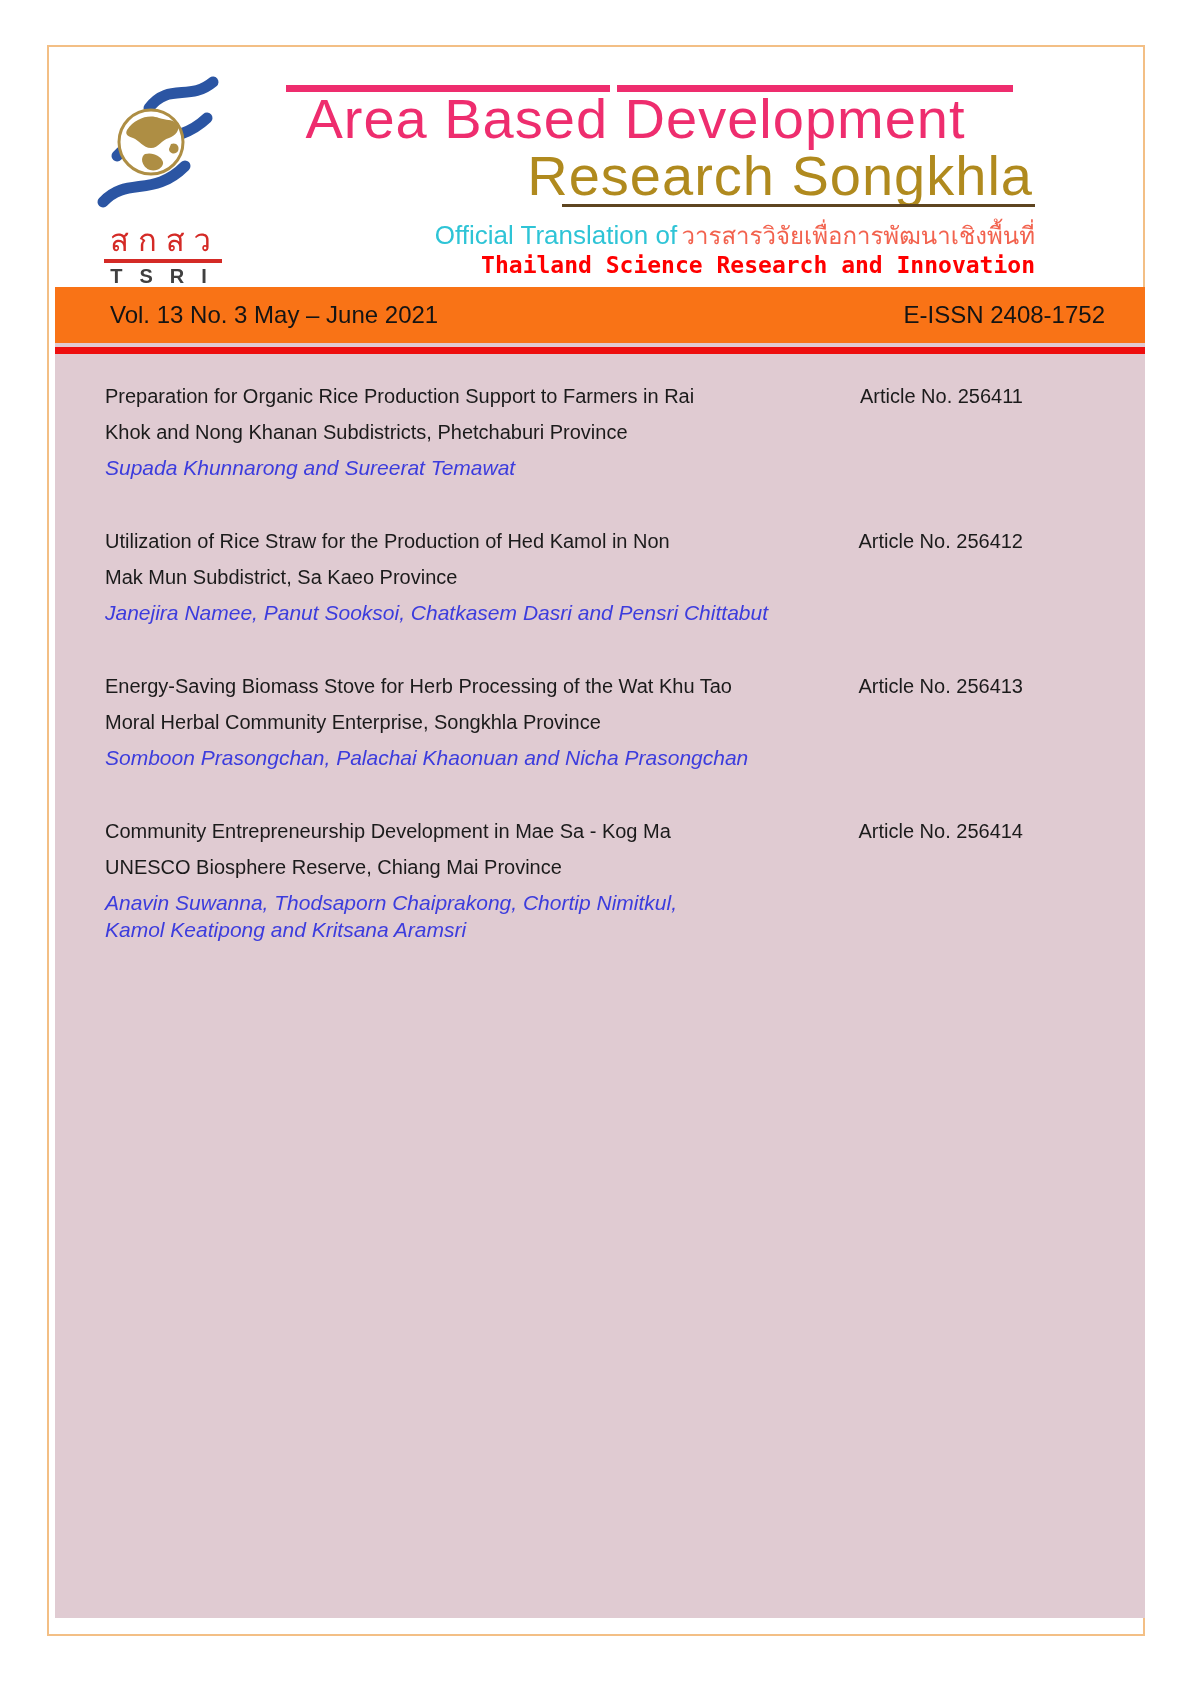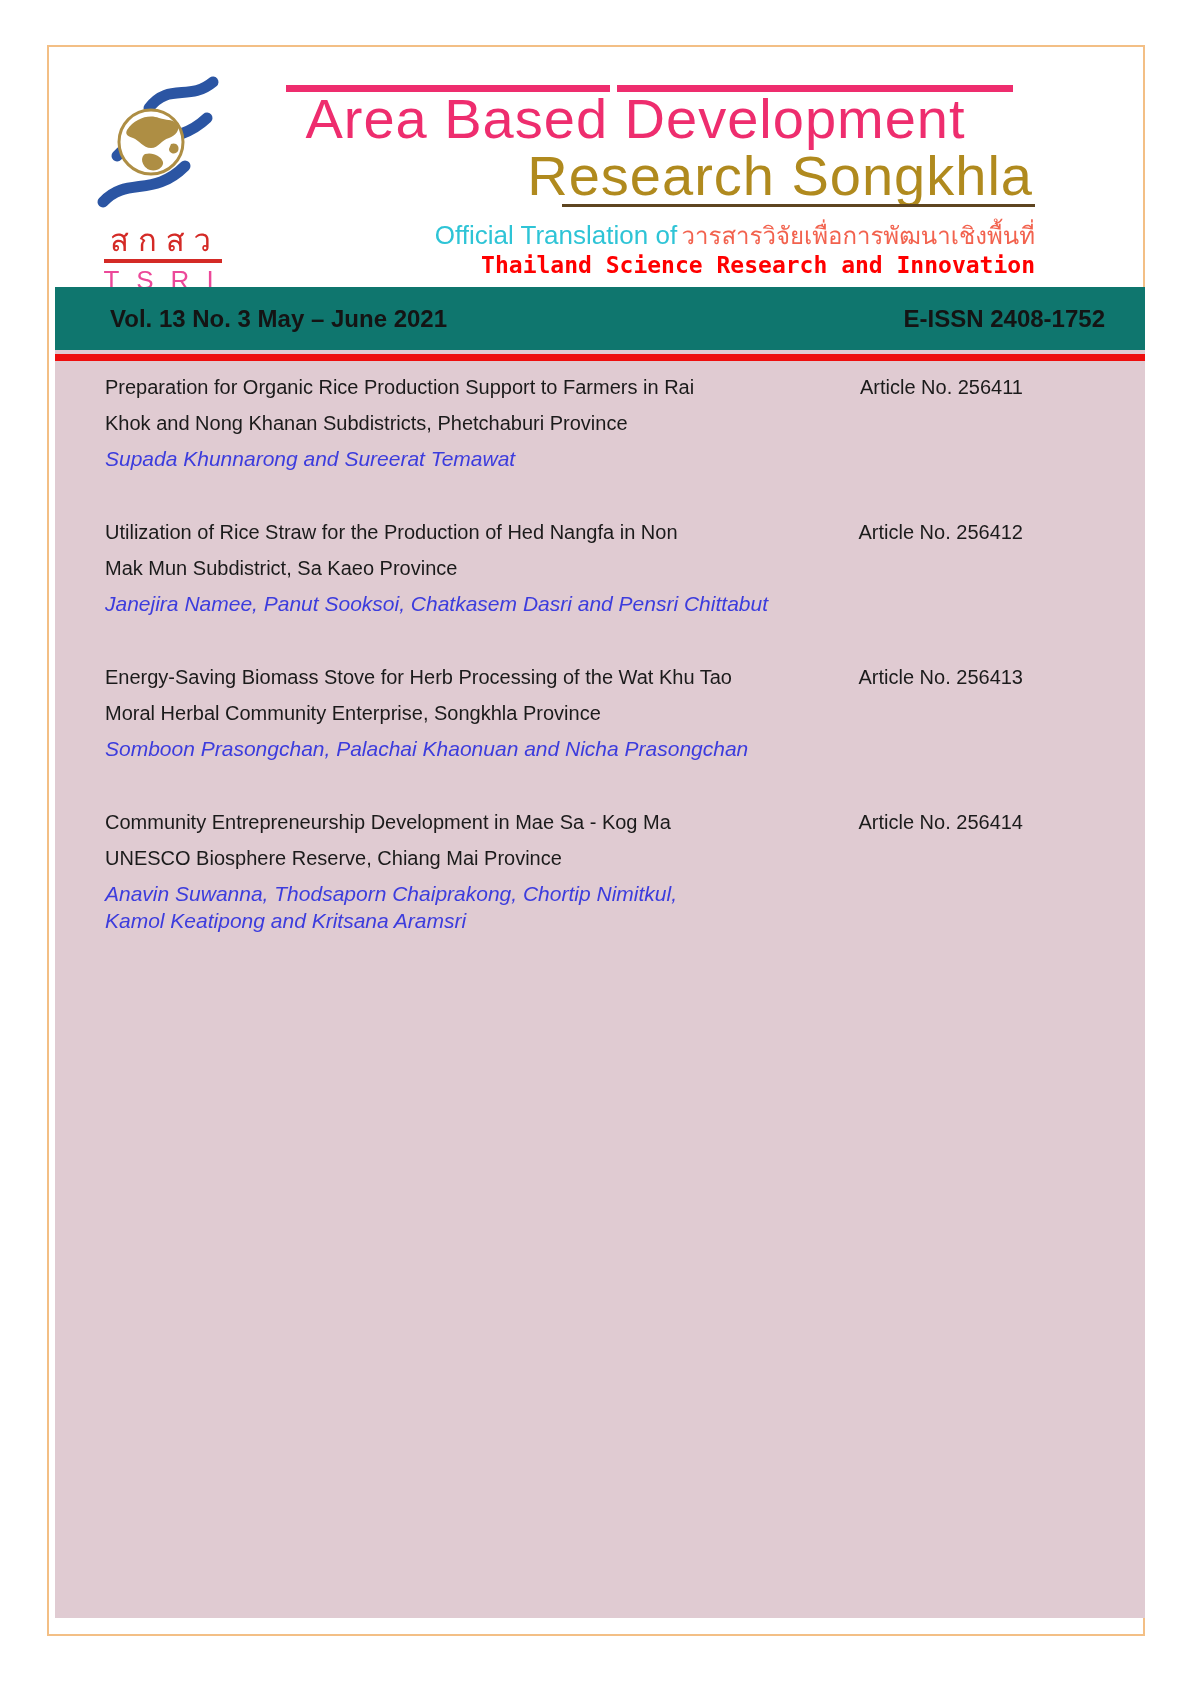--- a/index.html
+++ b/index.html
@@ -14,21 +14,21 @@
     border:2px solid #F3BF85; background:transparent;
   }
   
   .logo { position:absolute; left:84px; top:74px; width:158px; text-align:center; }
   .logo svg { display:block; margin:0 auto; }
   .logo-thai {
     display:inline-block; color:#D42A26; font-weight:normal; font-size:31px;
     letter-spacing:9px; border-bottom:4px solid #D42A26; padding:0 2px 1px 6px; line-height:34px;
   }
   .logo-latin {
-    display:block; color:#ec4899; font-weight:normal; font-size:26px;
+    display:block; color:#404040; font-weight:bold; font-size:20px;
     letter-spacing:17px; margin-top:2px; padding-left:8px;
   }
   .dash { position:absolute; top:85px; height:7px; background:#EE2D6E; }
   .dash1 { left:286px; width:324px; }
   .dash2 { left:617px; width:396px; }
   .title-block { position:absolute; left:238px; top:90px; width:795px; }
   .title-line1 {
     font-size:56px; line-height:58px; color:#EE2D6E; text-align:center;
     letter-spacing:1px; white-space:nowrap;
   }
@@ -47,26 +47,26 @@
     position:absolute; left:238px; top:252px; width:797px; text-align:right;
     font-family:"DejaVu Sans Mono", monospace; font-weight:bold;
     font-size:23px; color:#FF0000; white-space:nowrap;
   }
   
   .content {
     position:absolute; left:55px; top:287px; width:1090px; height:1331px;
     background:#E0CBD2;
   }
   .issue-bar {
-    height:63px; background:#0f766e; box-sizing:border-box;
+    height:56px; background:#f97316; box-sizing:border-box;
     display:flex; align-items:center; justify-content:space-between;
-    padding:0 40px 0 55px; font-size:24px; color:#141414;font-weight:bold;
+    padding:0 40px 0 55px; font-size:24px; color:#141414;
   }
   .red-rule { height:7px; background:#EE0E0E; margin-top:4px; }
-  .article-list { padding:8px 122px 0 50px; }
+  .article-list { padding:24px 122px 0 50px; }
   .article { display:flex; align-items:flex-start; margin-bottom:42px; }
   .article-main { width:674px; }
   .article-title {
     font-size:20px; line-height:36px; color:#1b1b1b; white-space:pre-line;
   }
   .article-authors {
     font-size:21px; line-height:27px; color:#3C3CDD; font-style:italic;
     margin-top:4px; white-space:pre-line;
   }
   .article-no {
@@ -125,21 +125,21 @@
       <div class="article-main">
         <div class="article-title">Preparation for Organic Rice Production Support to Farmers in Rai
 Khok and Nong Khanan Subdistricts, Phetchaburi Province</div>
         <div class="article-authors">Supada Khunnarong and Sureerat Temawat</div>
       </div>
       <div class="article-no">Article No. 256411</div>
     </div>
 
     <div class="article">
       <div class="article-main">
-        <div class="article-title">Utilization of Rice Straw for the Production of Hed Nangfa in Non
+        <div class="article-title">Utilization of Rice Straw for the Production of Hed Kamol in Non
 Mak Mun Subdistrict, Sa Kaeo Province</div>
         <div class="article-authors">Janejira Namee, Panut Sooksoi, Chatkasem Dasri and Pensri Chittabut</div>
       </div>
       <div class="article-no">Article No. 256412</div>
     </div>
 
     <div class="article">
       <div class="article-main">
         <div class="article-title">Energy-Saving Biomass Stove for Herb Processing of the Wat Khu Tao
 Moral Herbal Community Enterprise, Songkhla Province</div>

